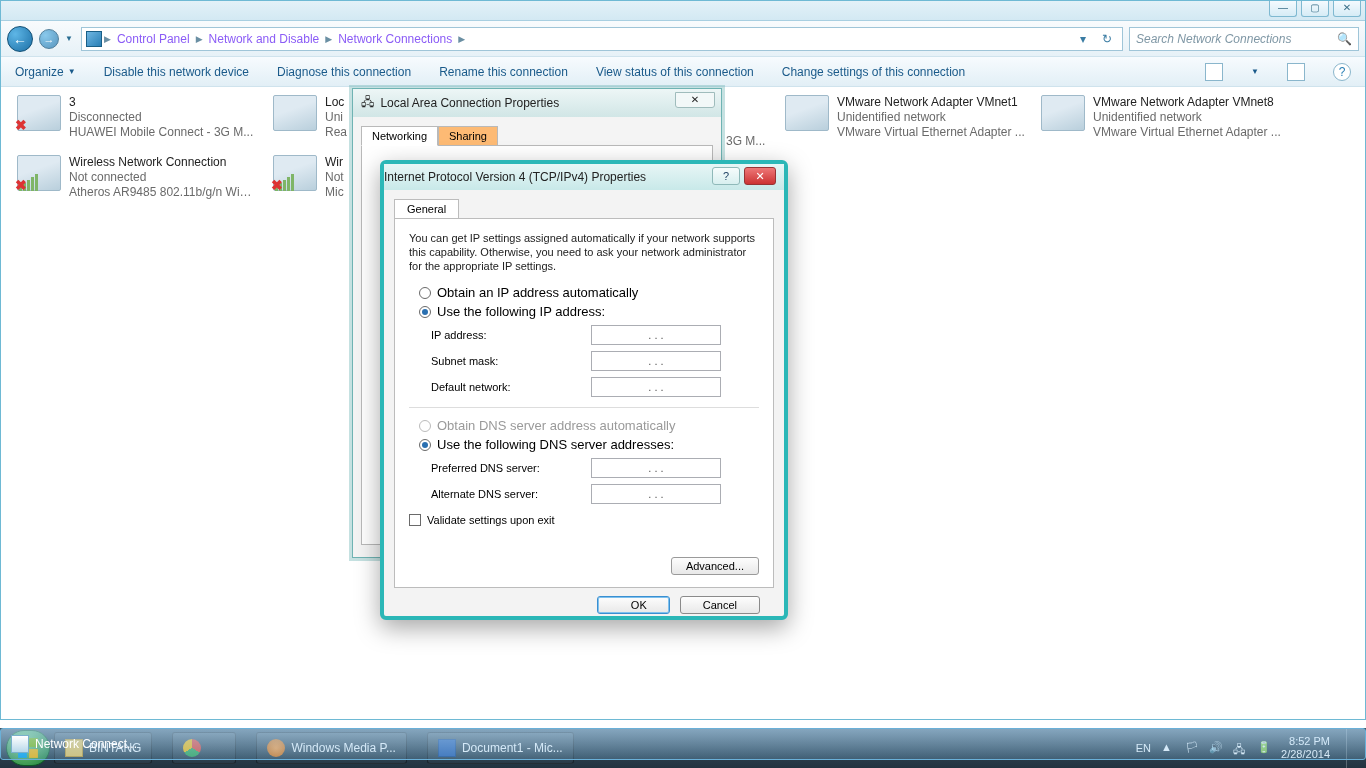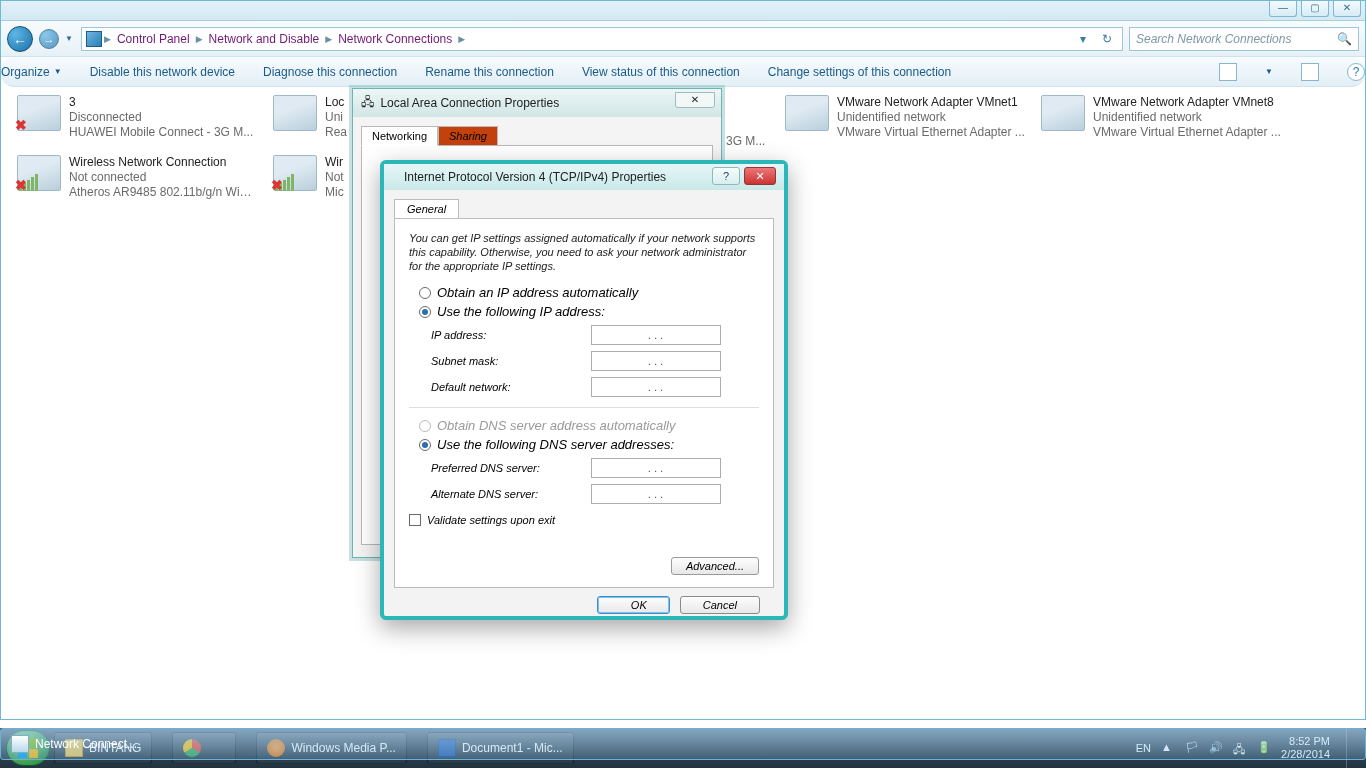--- a/index.html
+++ b/index.html
@@ -10,27 +10,27 @@
 .titlebar { height: 20px; background: linear-gradient(#e3f1f8,#d3e9f3); border-bottom: 1px solid #a8cfe1; position: relative; }
 .win-btns { position: absolute; right: 4px; top: 0; display: flex; gap: 4px; }
 .win-btn { width: 28px; height: 16px; background: linear-gradient(#f4fafe,#d6ecf6); border: 1px solid #7fb9d1; border-top: none; border-radius: 0 0 3px 3px; font-size: 10px; text-align: center; line-height: 14px; color: #3a6f88; cursor: default; }
 
 .navbar { height: 36px; background: linear-gradient(#f8fbfd,#e6f1f7); display: flex; align-items: center; padding: 0 6px; gap: 6px; border-bottom: 1px solid #cfe3ed; }
 .nav-back, .nav-fwd { width: 26px; height: 26px; border-radius: 50%; background: radial-gradient(circle at 30% 30%, #5eb6e6, #1c6fa6); color: #fff; display: flex; align-items: center; justify-content: center; font-size: 14px; border: 1px solid #0f4e74; }
 .nav-fwd { width: 20px; height: 20px; font-size: 11px; opacity: .7; }
 .nav-dd { width: 10px; font-size: 8px; color: #2a6d92; }
 .addr { flex: 1; height: 24px; background: #fff; border: 1px solid #9fc5d8; display: flex; align-items: center; padding: 0 4px; gap: 2px; }
 .addr-ico { width: 16px; height: 16px; background: linear-gradient(135deg,#6fb6e2,#2a7fb5); border: 1px solid #1a5f87; }
-.crumb { padding: 0 4px; color: #701a75; }
+.crumb { padding: 0 4px; color: #8b5cf6; }
 .crumb-sep { color: #6a8fa3; font-size: 9px; }
 .addr-ctl { width: 22px; text-align: center; color: #3a7ca3; }
 .search { width: 230px; height: 24px; background: #fff; border: 1px solid #9fc5d8; display: flex; align-items: center; padding: 0 6px; color: #7f97a5; font-style: italic; }
 .search-ico { margin-left: auto; font-style: normal; color: #4a87a8; }
 
-.cmdbar { height: 30px; background: linear-gradient(#f7fbfe,#e2eff6); border-bottom: 1px solid #cfe3ed; display: flex; align-items: center; padding: 0 0; gap: 28px; color: #1a5a8a; border-radius: 14px; }
+.cmdbar { height: 30px; background: linear-gradient(#f7fbfe,#e2eff6); border-bottom: 1px solid #cfe3ed; display: flex; align-items: center; padding: 0 14px; gap: 28px; color: #1a5a8a; }
 .cmd-item { display: flex; align-items: center; gap: 4px; }
 .cmd-dd { font-size: 8px; }
 .cmdbar .spacer { flex: 1; }
 .view-ico { width: 18px; height: 18px; border: 1px solid #8ab6cc; background: #fff; }
 
 .content { position: relative; height: calc(100% - 86px); background: #fff; padding: 8px 16px; }
 .conn-grid { display: flex; flex-wrap: wrap; gap: 14px 20px; }
 .conn { width: 240px; display: flex; gap: 8px; }
 .conn-ico { width: 44px; height: 36px; position: relative; flex-shrink: 0; }
 .conn-ico .adapter { position: absolute; inset: 0; background: linear-gradient(160deg,#dfeaf2 40%,#b9cfdc); border: 1px solid #9fb9c9; border-radius: 2px; }
@@ -43,29 +43,29 @@
 .conn-txt .l2,.conn-txt .l3 { color: #6a6a6a; white-space: nowrap; overflow: hidden; text-overflow: ellipsis; }
 
 
 .dlg1 { position: absolute; left: 352px; top: 88px; width: 370px; height: 470px; background: #f4f4f4; border: 1px solid #6fb3b3; box-shadow: 0 0 0 3px rgba(111,179,179,.4); }
 .dlg1-title { height: 28px; background: linear-gradient(#edf6f6,#d1e6e6); display: flex; align-items: center; padding: 0 8px; gap: 6px; font-size: 12px; color: #222; position: relative; }
 .dlg-close1 { position: absolute; right: 6px; top: 3px; width: 40px; height: 16px; border: 1px solid #9fbcbc; border-radius: 0 0 3px 3px; background: #f2f8f8; text-align: center; font-size: 10px; line-height: 14px; }
 .dlg1-body { padding: 8px; }
 .tabs1 { display: flex; }
 .tab1 { padding: 3px 10px; border: 1px solid #b9b9b9; background: #fff; font-size: 11px; position: relative; top: 1px; }
 .tab1.active { border-bottom-color: #fff; z-index: 1; }
-.tab1.inactive { background: #c2410c; font-style: italic; }
+.tab1.inactive { background: #fdba74; }
 .tabs1-panel { border: 1px solid #b9b9b9; height: 400px; background: #fff; }
 
 
 .dlg2 { position: absolute; left: 380px; top: 160px; width: 408px; height: 460px; border: 4px solid #2bb7b7; border-radius: 6px; background: #f3f3f3; box-shadow: 0 8px 24px rgba(0,0,0,.35); }
-.dlg2-title { height: 26px; display: flex; align-items: center; padding: 0 20px; background: linear-gradient(#e7f6f6,#c8e9e9); color: #222; font-size: 12px; position: relative; }
+.dlg2-title { height: 26px; display: flex; align-items: center; padding: 0 0; background: linear-gradient(#e7f6f6,#c8e9e9); color: #222; font-size: 12px; position: relative; }
 .dlg2-title .help { position: absolute; right: 44px; top: 3px; width: 28px; height: 18px; border: 1px solid #8fb9b9; border-radius: 3px; background: linear-gradient(#f6fcfc,#d8efef); text-align: center; font-size: 11px; line-height: 16px; color: #246; }
 .dlg2-title .close { position: absolute; right: 8px; top: 3px; width: 32px; height: 18px; border: 1px solid #963434; border-radius: 3px; background: linear-gradient(#e77,#c33); color: #fff; text-align: center; font-size: 11px; line-height: 16px; }
-.dlg2-body { padding: 8px 10px 10px; font-style: italic; }
+.dlg2-body { padding: 8px 10px 10px; }
 .tabs2 { display: flex; }
 .tab2 { padding: 3px 12px; border: 1px solid #bcbcbc; background: #fff; font-size: 11px; position: relative; top: 1px; border-bottom-color: #fff; }
 .panel2 { border: 1px solid #bcbcbc; background: #fff; padding: 12px 14px 10px; height: 370px; position: relative; }
 .desc { font-size: 11px; color: #222; line-height: 14px; margin-bottom: 12px; }
 .radio-row { display: flex; align-items: center; gap: 6px; font-size: 13px; margin: 4px 0 4px 10px; }
 .radio { width: 12px; height: 12px; border: 1px solid #6a6a6a; border-radius: 50%; display: inline-flex; align-items: center; justify-content: center; background: #fff; }
 .radio.on::after { content: ""; width: 6px; height: 6px; background: #2a6fb0; border-radius: 50%; }
 .radio.disabled { border-color: #bbb; }
 .radio-lbl.disabled { color: #9a9a9a; }
 .field-row { display: flex; align-items: center; font-size: 11px; margin: 6px 0 6px 22px; }

